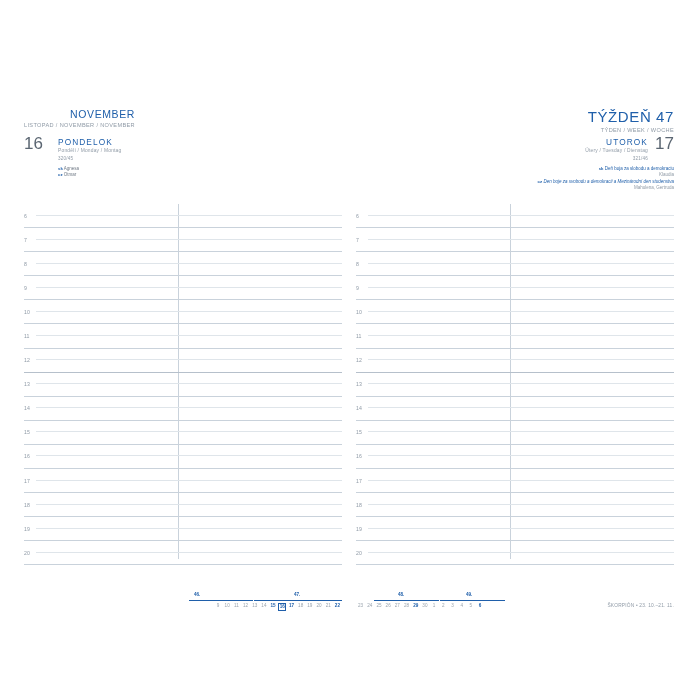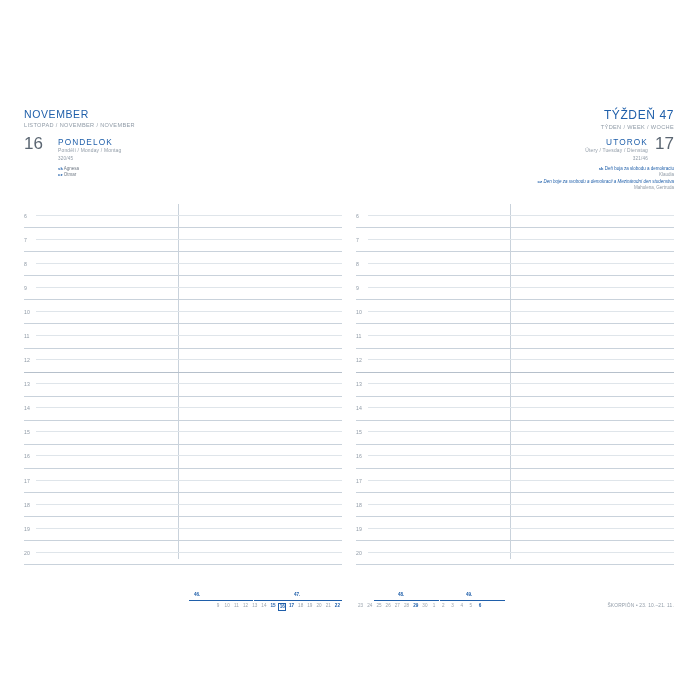--- a/index.html
+++ b/index.html
@@ -27,38 +27,38 @@
     width: 664px;
     height: 480px;
     display: flex;
   }
   .leaf {
     width: 332px;
     position: relative;
   }
 
   
-  .month-block { position: absolute; top: 0; left: 6px; }
+  .month-block { position: absolute; top: 0; left: 6px; text-align: right; }
   .month-name {
     color: #1f5faa;
     font-size: 10.5px;
     letter-spacing: 0.6px;
     text-transform: uppercase;
   }
   .month-sub {
     color: #8f9aa6;
     font-size: 5.6px;
     letter-spacing: 0.35px;
     text-transform: uppercase;
     margin-top: 2px;
   }
   .week-block { position: absolute; top: 0; right: 8px; text-align: right; }
   .week-name {
     color: #1f5faa;
-    font-size: 12px;
+    font-size: 15px;
     letter-spacing: 0.6px;
     text-transform: uppercase;
   }
   .week-sub {
     color: #8f9aa6;
     font-size: 5.6px;
     letter-spacing: 0.35px;
     text-transform: uppercase;
     margin-top: 2px;
   }

